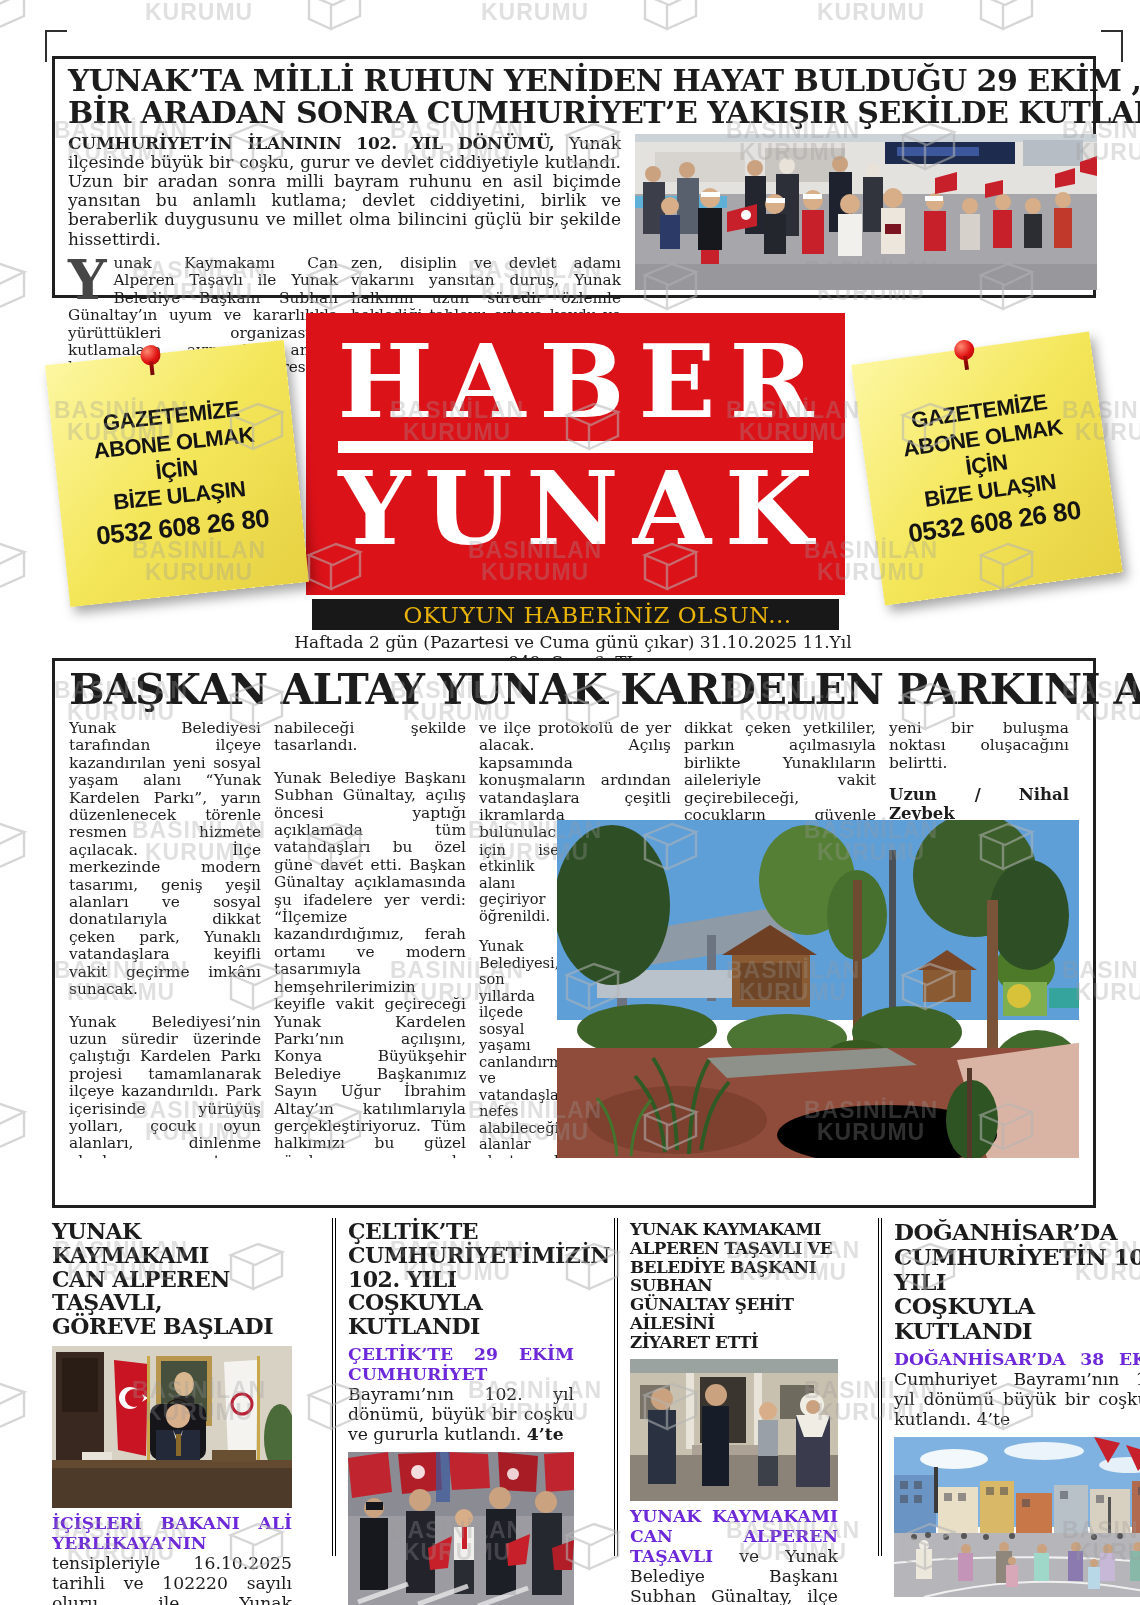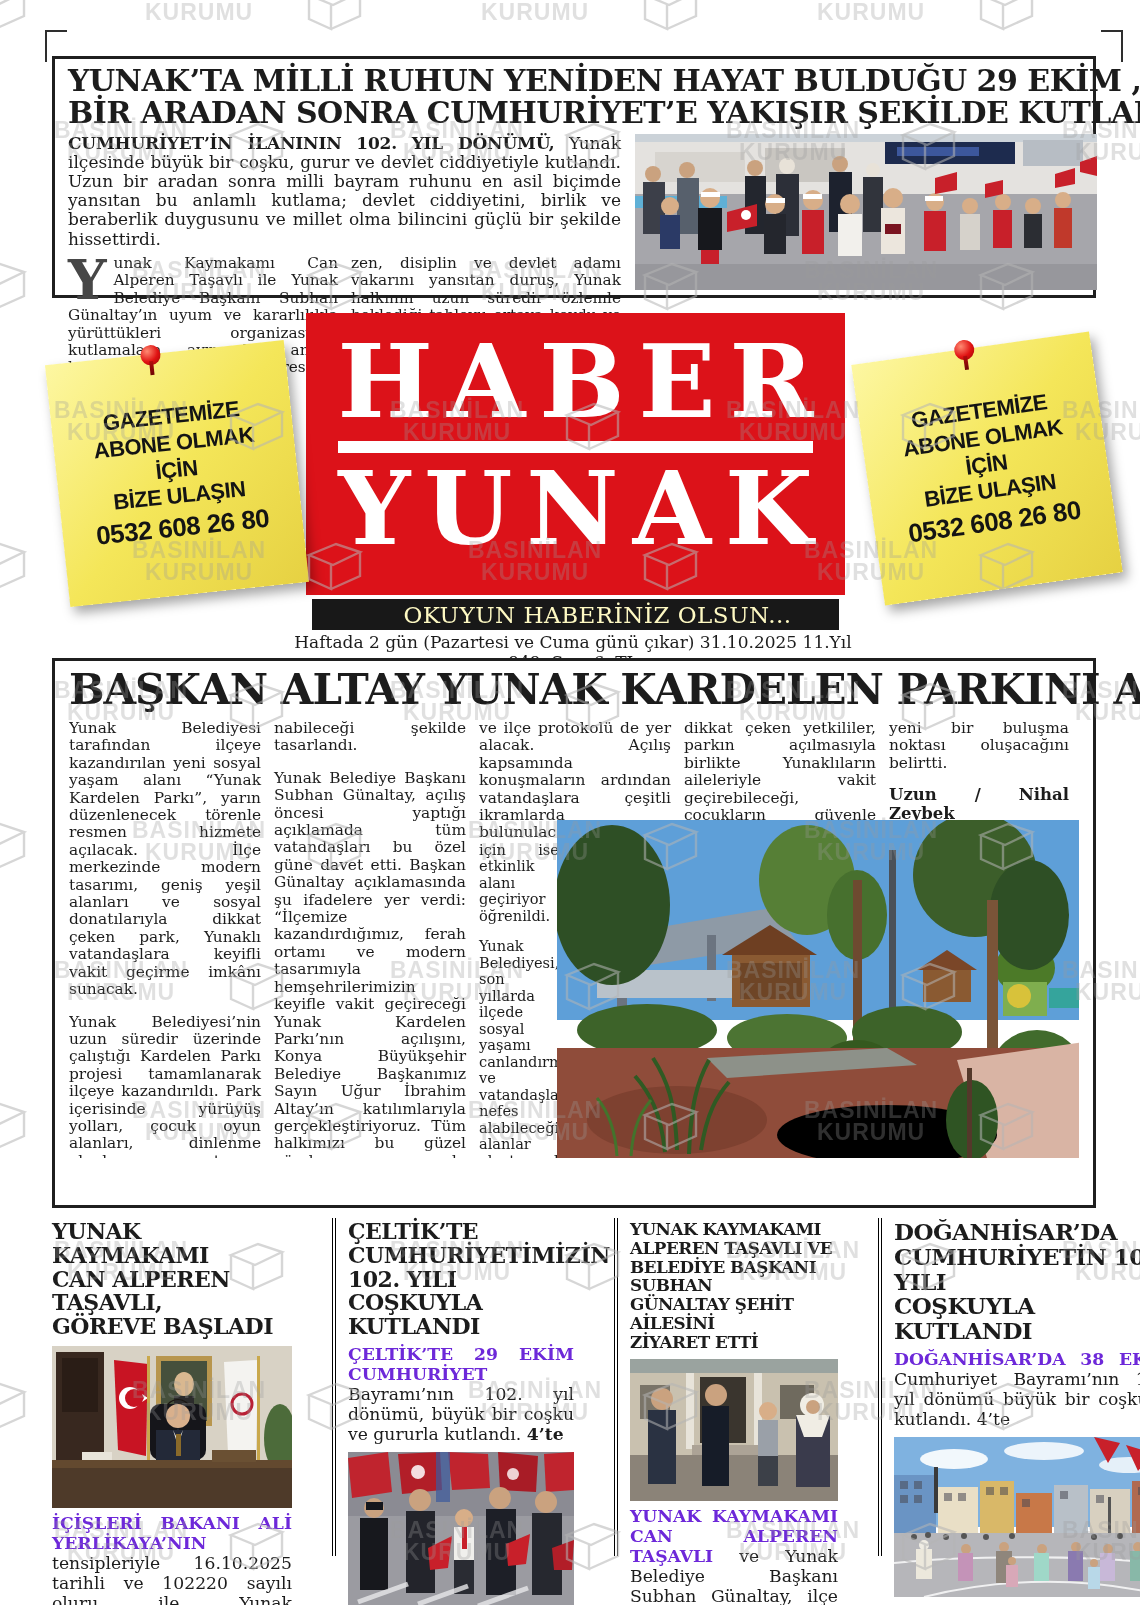--- a/index.html
+++ b/index.html
@@ -27,21 +27,21 @@
   .ts-cols { display:flex; gap:13px; margin-top:6px; }
   .ts-cols p { width:270px; font-size:15.3px; line-height:1.14; text-align:justify; }
   .dropcap { float:left; font-size:54px; line-height:.82; font-weight:700; color:#474747; padding:3px 7px 0 0; }
   .ts-photo { width:462px; height:156px; margin-left:14px; flex:none; }
 
   
   #mast-red { left:306px; top:313px; width:539px; height:282px; background:#dc1219; z-index:2;
               display:flex; flex-direction:column; align-items:center; padding-top:20px; }
   .mast-word { color:#fff; font-weight:700; font-size:101px; line-height:.98; letter-spacing:14px; text-indent:14px; }
   .mast-bar { width:88%; height:12px; background:#fff; margin:9px 0 7px; }
-  #mast-tag { left:312px; top:599px; width:527px; height:31px; background:#181818; color:#fef9c3; z-index:2;
+  #mast-tag { left:312px; top:599px; width:527px; height:31px; background:#181818; color:#eab308; z-index:2;
               font-size:23px; letter-spacing:.5px; display:flex; align-items:center; justify-content:center;padding-left:44px; }
   #mast-date { left:290px; top:632px; width:566px; text-align:center; font-size:17px; z-index:2; }
 
   
   .note { position:absolute; width:240px; height:243px; z-index:3;
           background:linear-gradient(135deg,#fdf7a2 0%,#f4e659 50%,#e6d142 100%);
           box-shadow:4px 7px 12px rgba(0,0,0,.35);
           display:flex; flex-direction:column; align-items:center; justify-content:center; }
   .note-l { left:57px; top:352px; transform:rotate(-6deg); }
   .note-r { left:867px; top:347px; transform:rotate(-8deg); }

